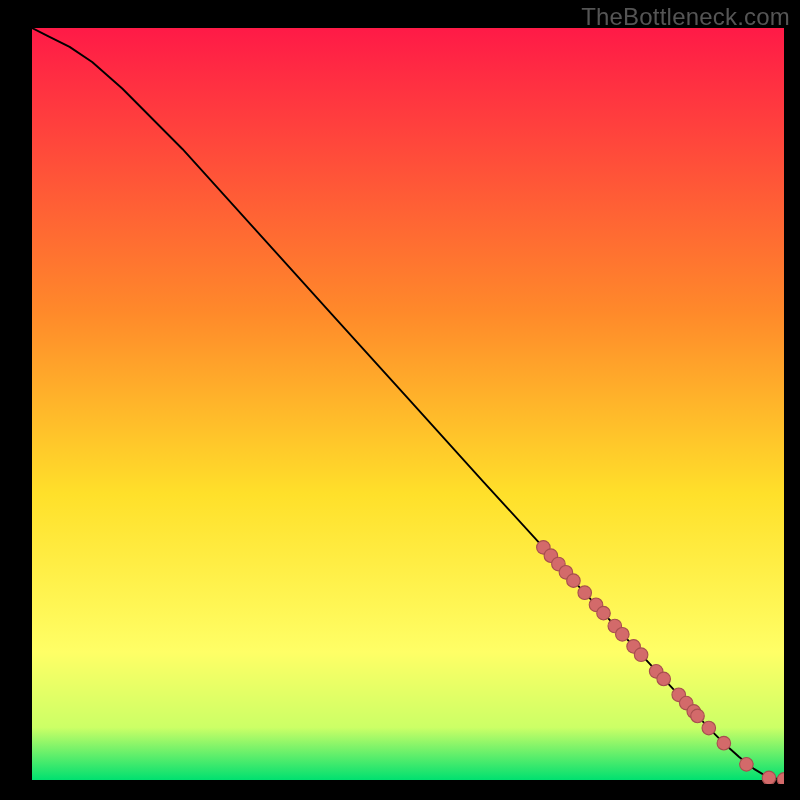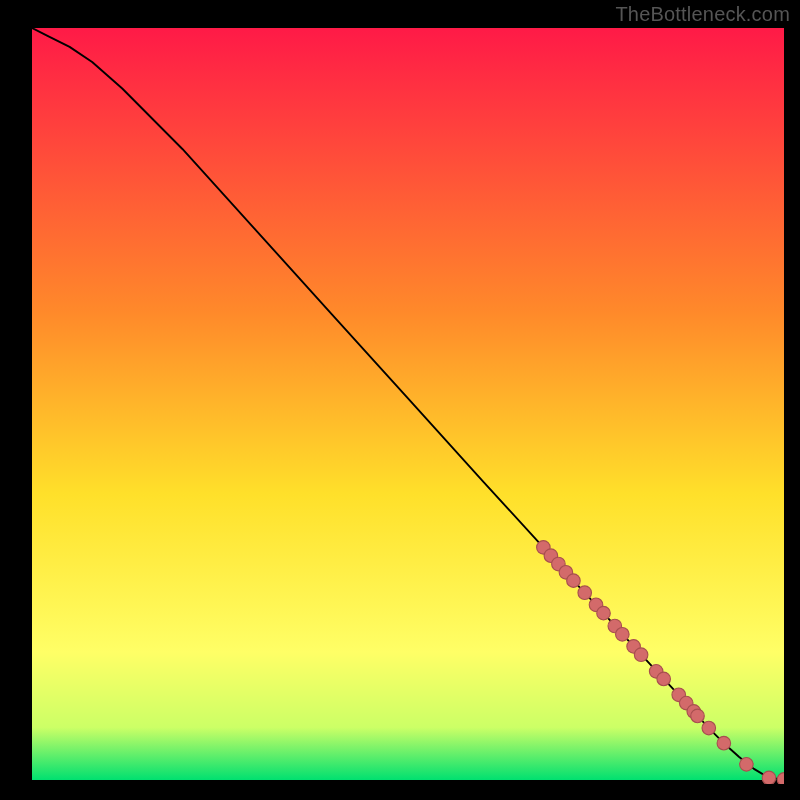--- a/index.html
+++ b/index.html
@@ -14,21 +14,21 @@
   .wrap {
     position: relative;
     width: 800px;
     height: 800px;
   }
   .attribution {
     position: absolute;
     top: 3px;
     right: 10px;
     color: #555;
-    font-size: 20px;
+    font-size: 24px;
     font-weight: 500;
     letter-spacing: 0.2px;
     z-index: 5;
   }
   .plot-area {
     position: absolute;
     left: 32px;
     top: 28px;
     width: 752px;   
     height: 756px;  

